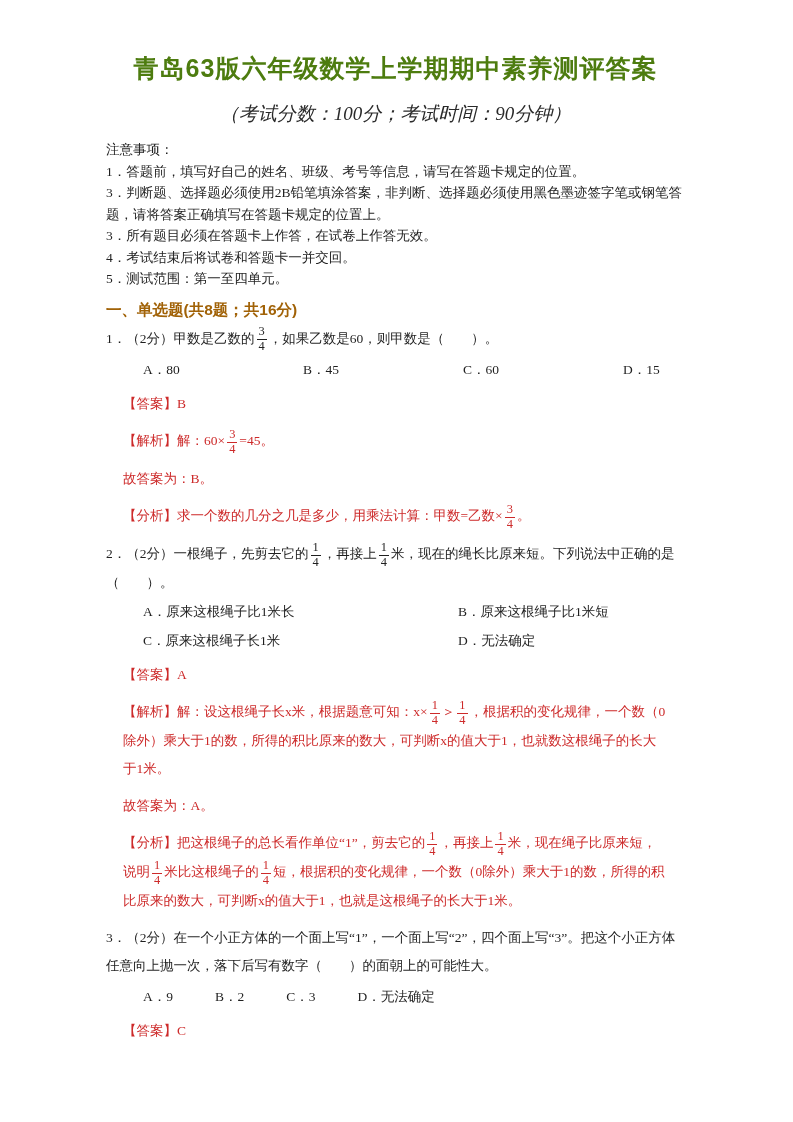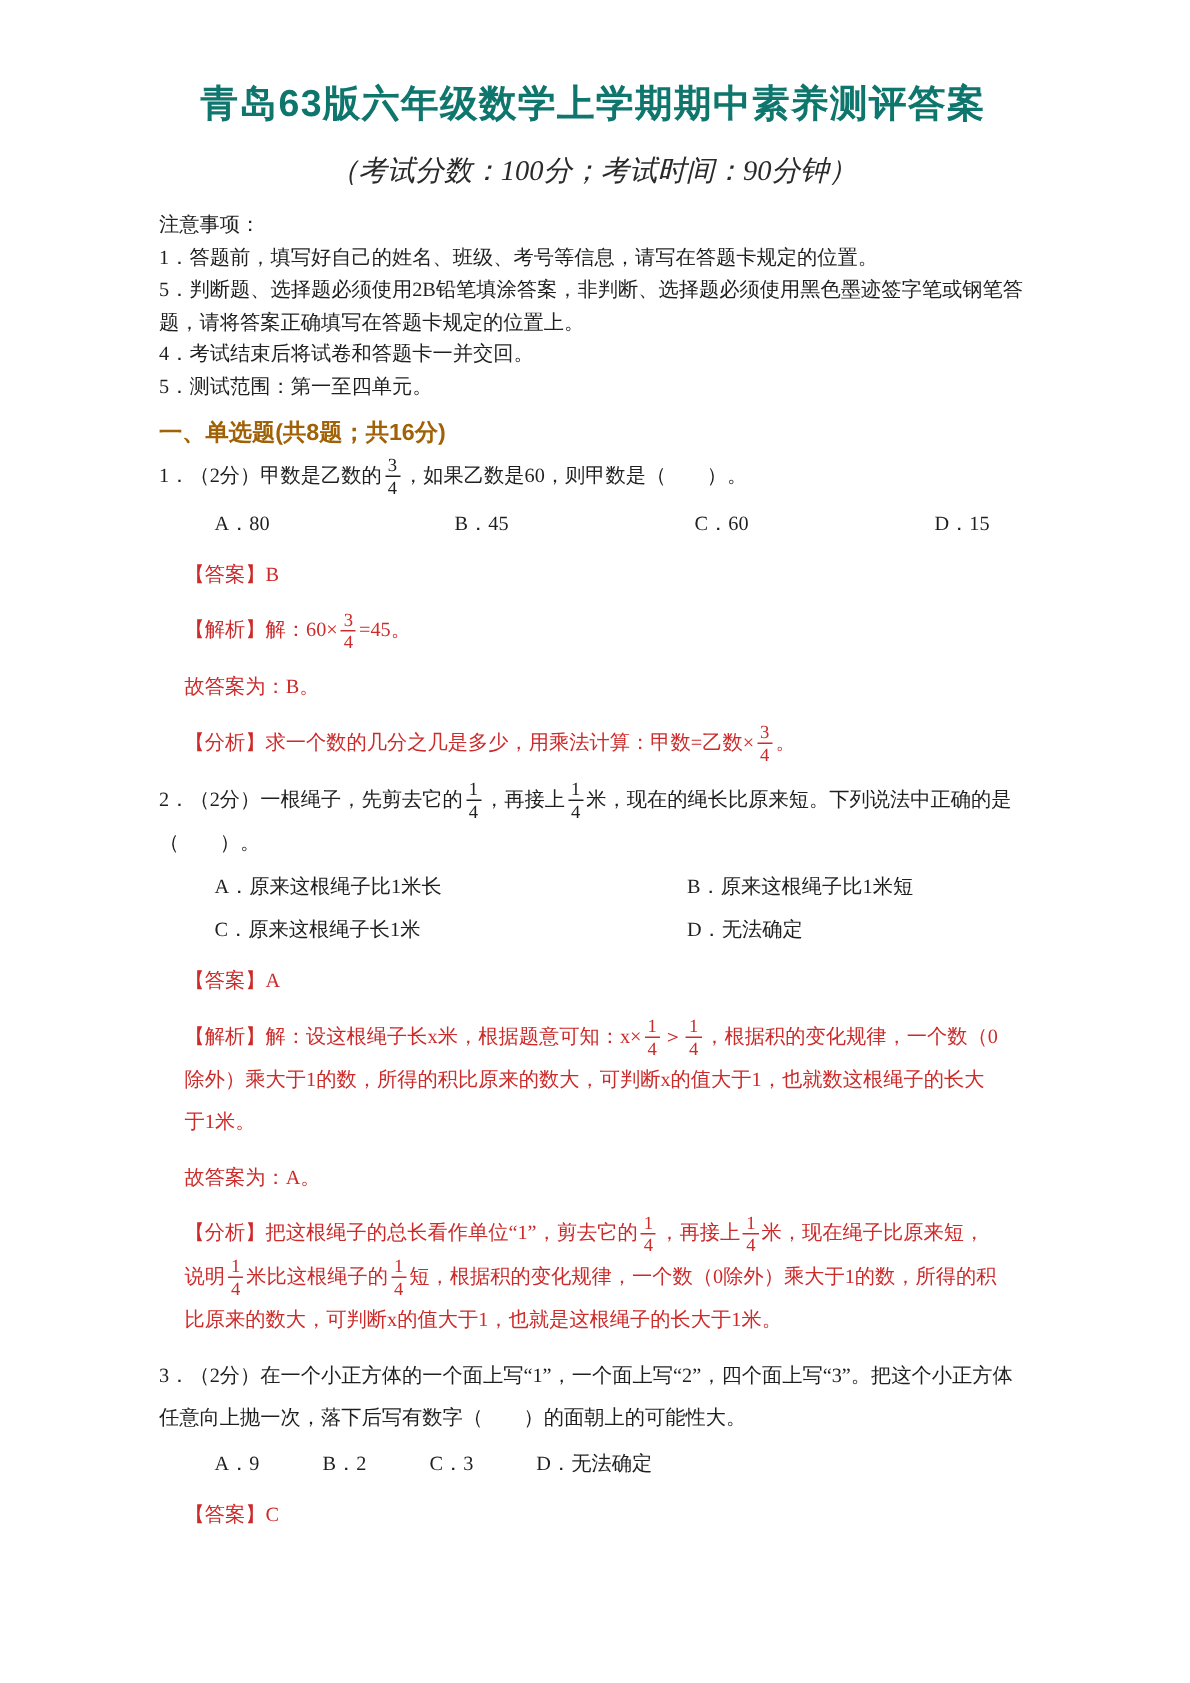--- a/index.html
+++ b/index.html
@@ -5,21 +5,21 @@
   html,body { margin:0; padding:0; background:#ffffff; }
   .page {
     width:793px; height:1122px; box-sizing:border-box;
     padding:46px 108px 30px 106px;
     font-family:"Liberation Serif","DejaVu Serif",serif;
     font-size:13.5px; color:#1f1f1f; background:#ffffff;
     overflow:hidden; position:relative;
   }
   h1.doc-title {
     font-family:"Liberation Sans","DejaVu Sans",sans-serif;
-    font-size:25px; font-weight:bold; color:#0f766e;
+    font-size:25px; font-weight:bold; color:#4d7c0f;
     text-align:center; margin:6px 0 16px; letter-spacing:1px;
   }
   .subtitle {
     text-align:center; font-size:19px; color:#2a2a2a;
     margin:0 0 12px; font-style:italic;
   }
   .notices p { margin:0; line-height:21.5px; }
   h2.section-heading {
     font-family:"Liberation Sans","DejaVu Sans",sans-serif;
     font-size:15.5px; font-weight:bold; color:#a16207;
@@ -53,21 +53,22 @@
 <body>
 
 <div class="page">
 
   <h1 class="doc-title">青岛63版六年级数学上学期期中素养测评答案</h1>
   <p class="subtitle">（考试分数：100分；考试时间：90分钟）</p>
 
   <div class="notices">
     <p>注意事项：</p>
     <p>1．答题前，填写好自己的姓名、班级、考号等信息，请写在答题卡规定的位置。</p>
-    <p>5．判断题、选择题必须使用2B铅笔填涂答案，非判断、选择题必须使用黑色墨迹签字笔或钢笔答题，请将答案正确填写在答题卡规定的位置上。</p>
+    <p>3．判断题、选择题必须使用2B铅笔填涂答案，非判断、选择题必须使用黑色墨迹签字笔或钢笔答题，请将答案正确填写在答题卡规定的位置上。</p>
+    <p>3．所有题目必须在答题卡上作答，在试卷上作答无效。</p>
     <p>4．考试结束后将试卷和答题卡一并交回。</p>
     <p>5．测试范围：第一至四单元。</p>
   </div>
 
   <h2 class="section-heading">一、单选题(共8题；共16分)</h2>
 
   <section class="question">
     <p class="stem">1．（2分）甲数是乙数的<span class="frac">
           <span class="num">3</span>
           <span class="den">4</span>

